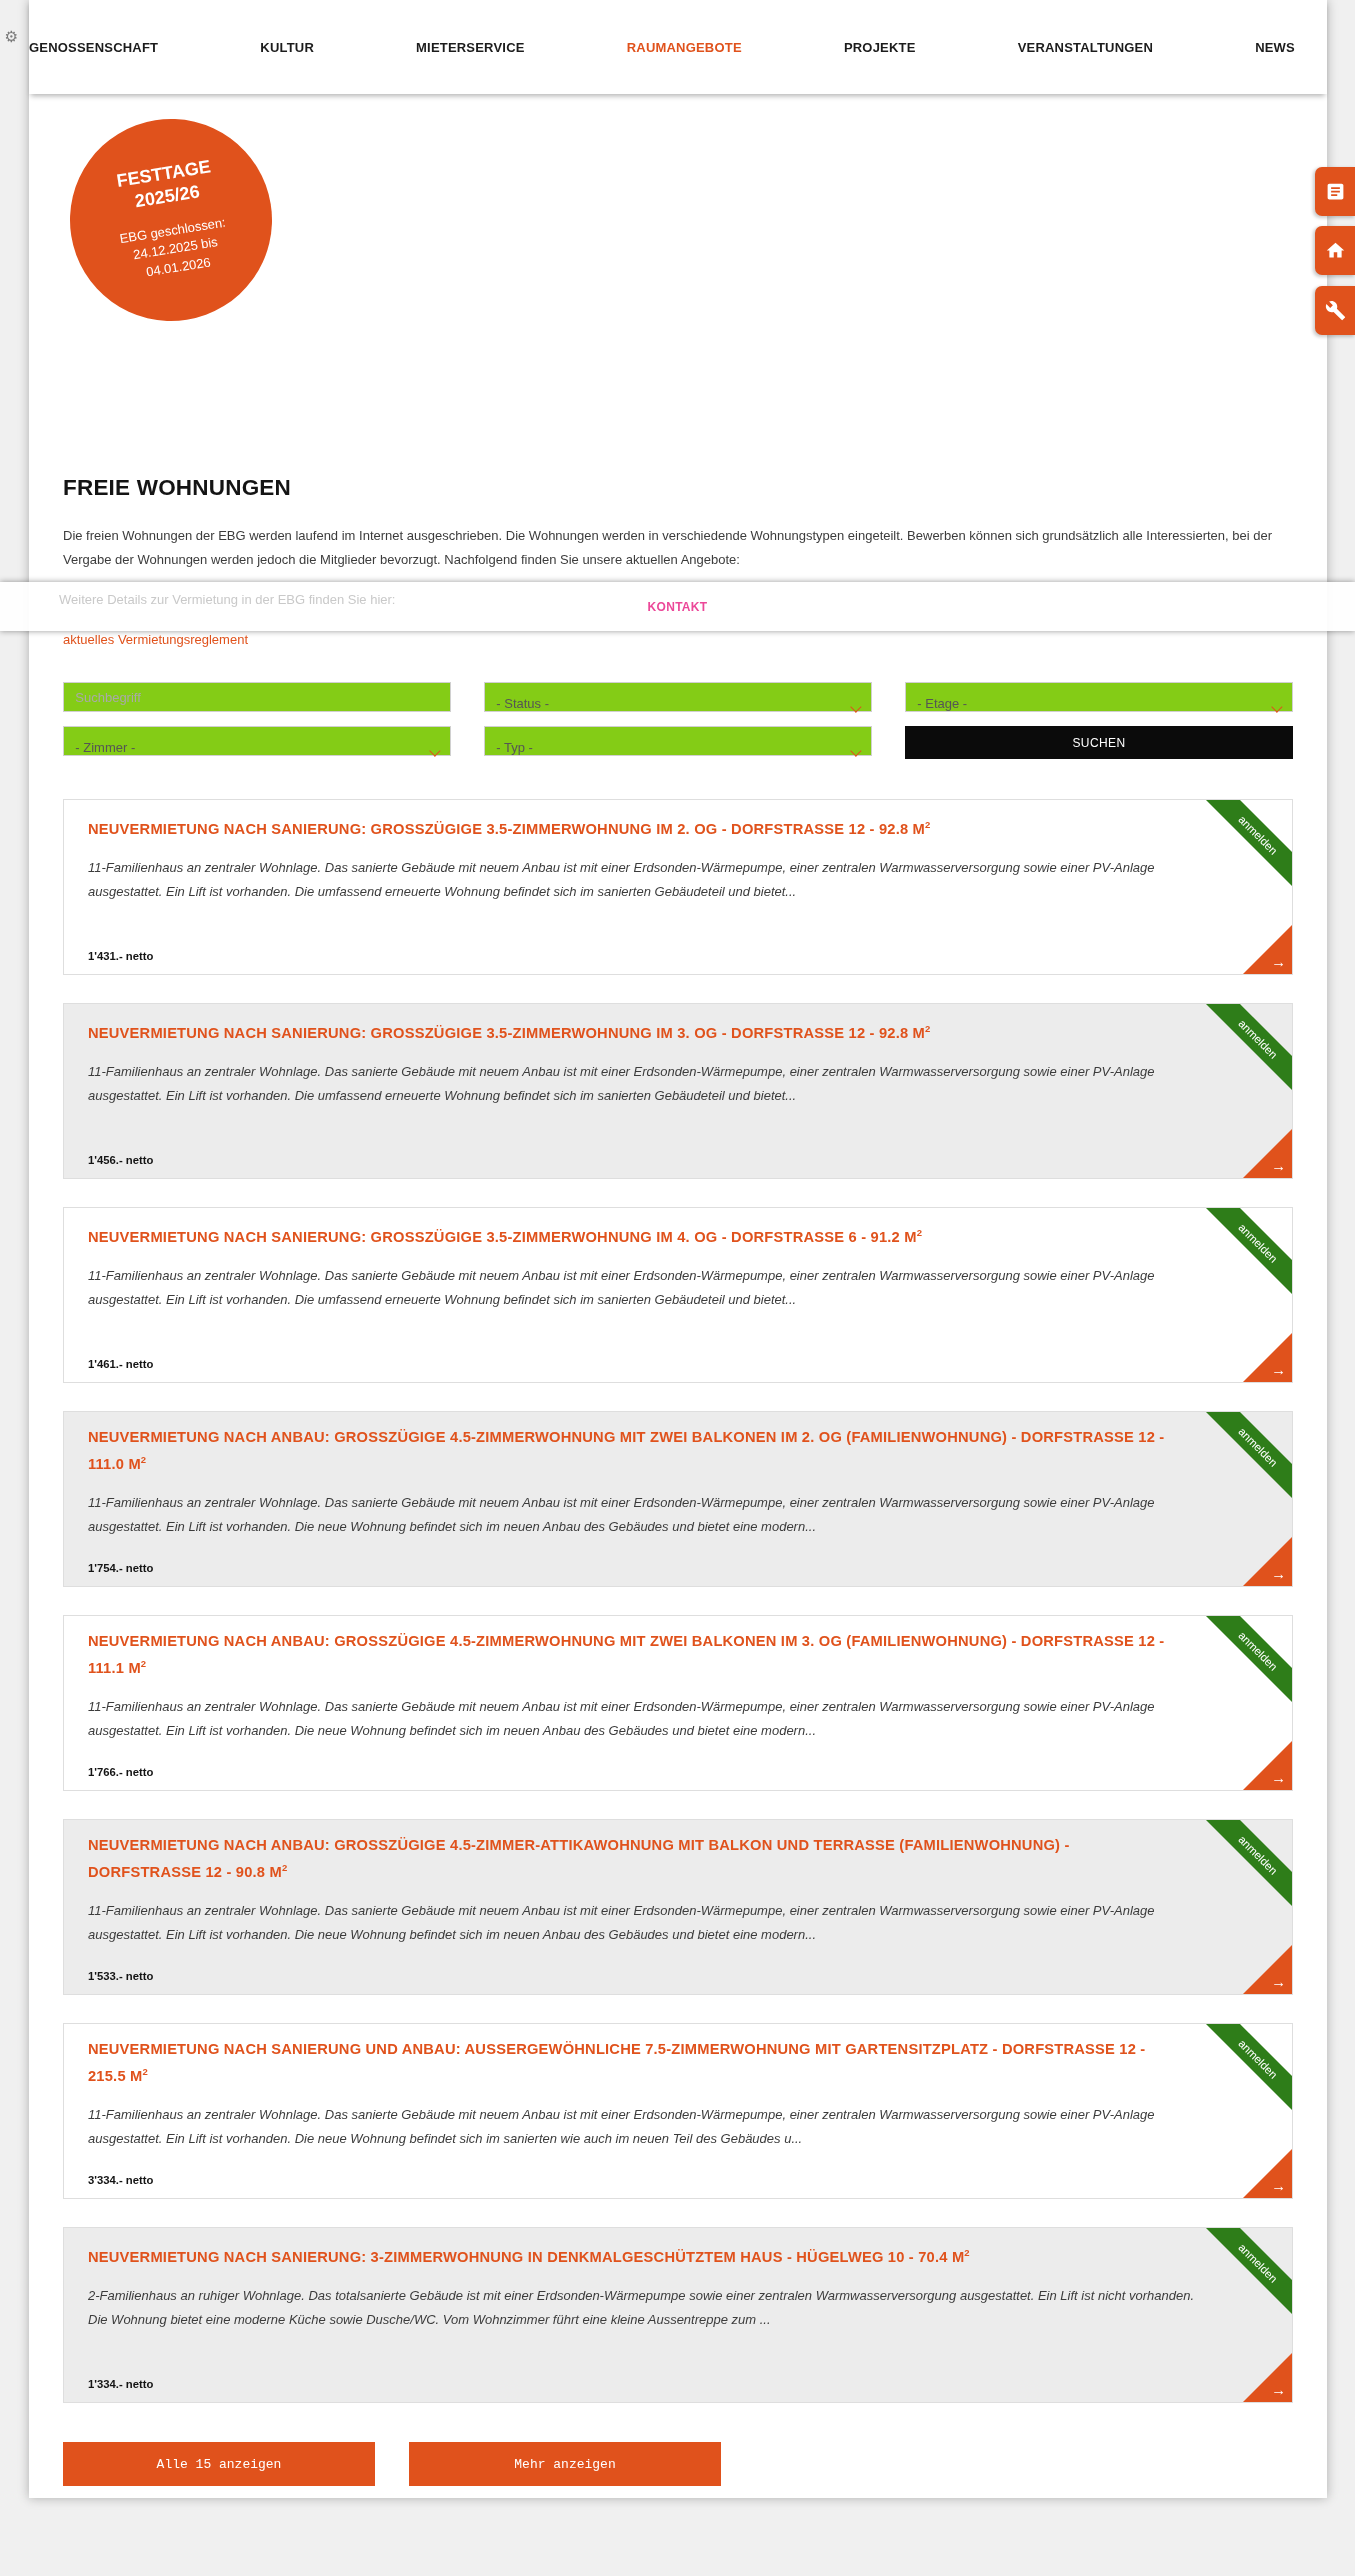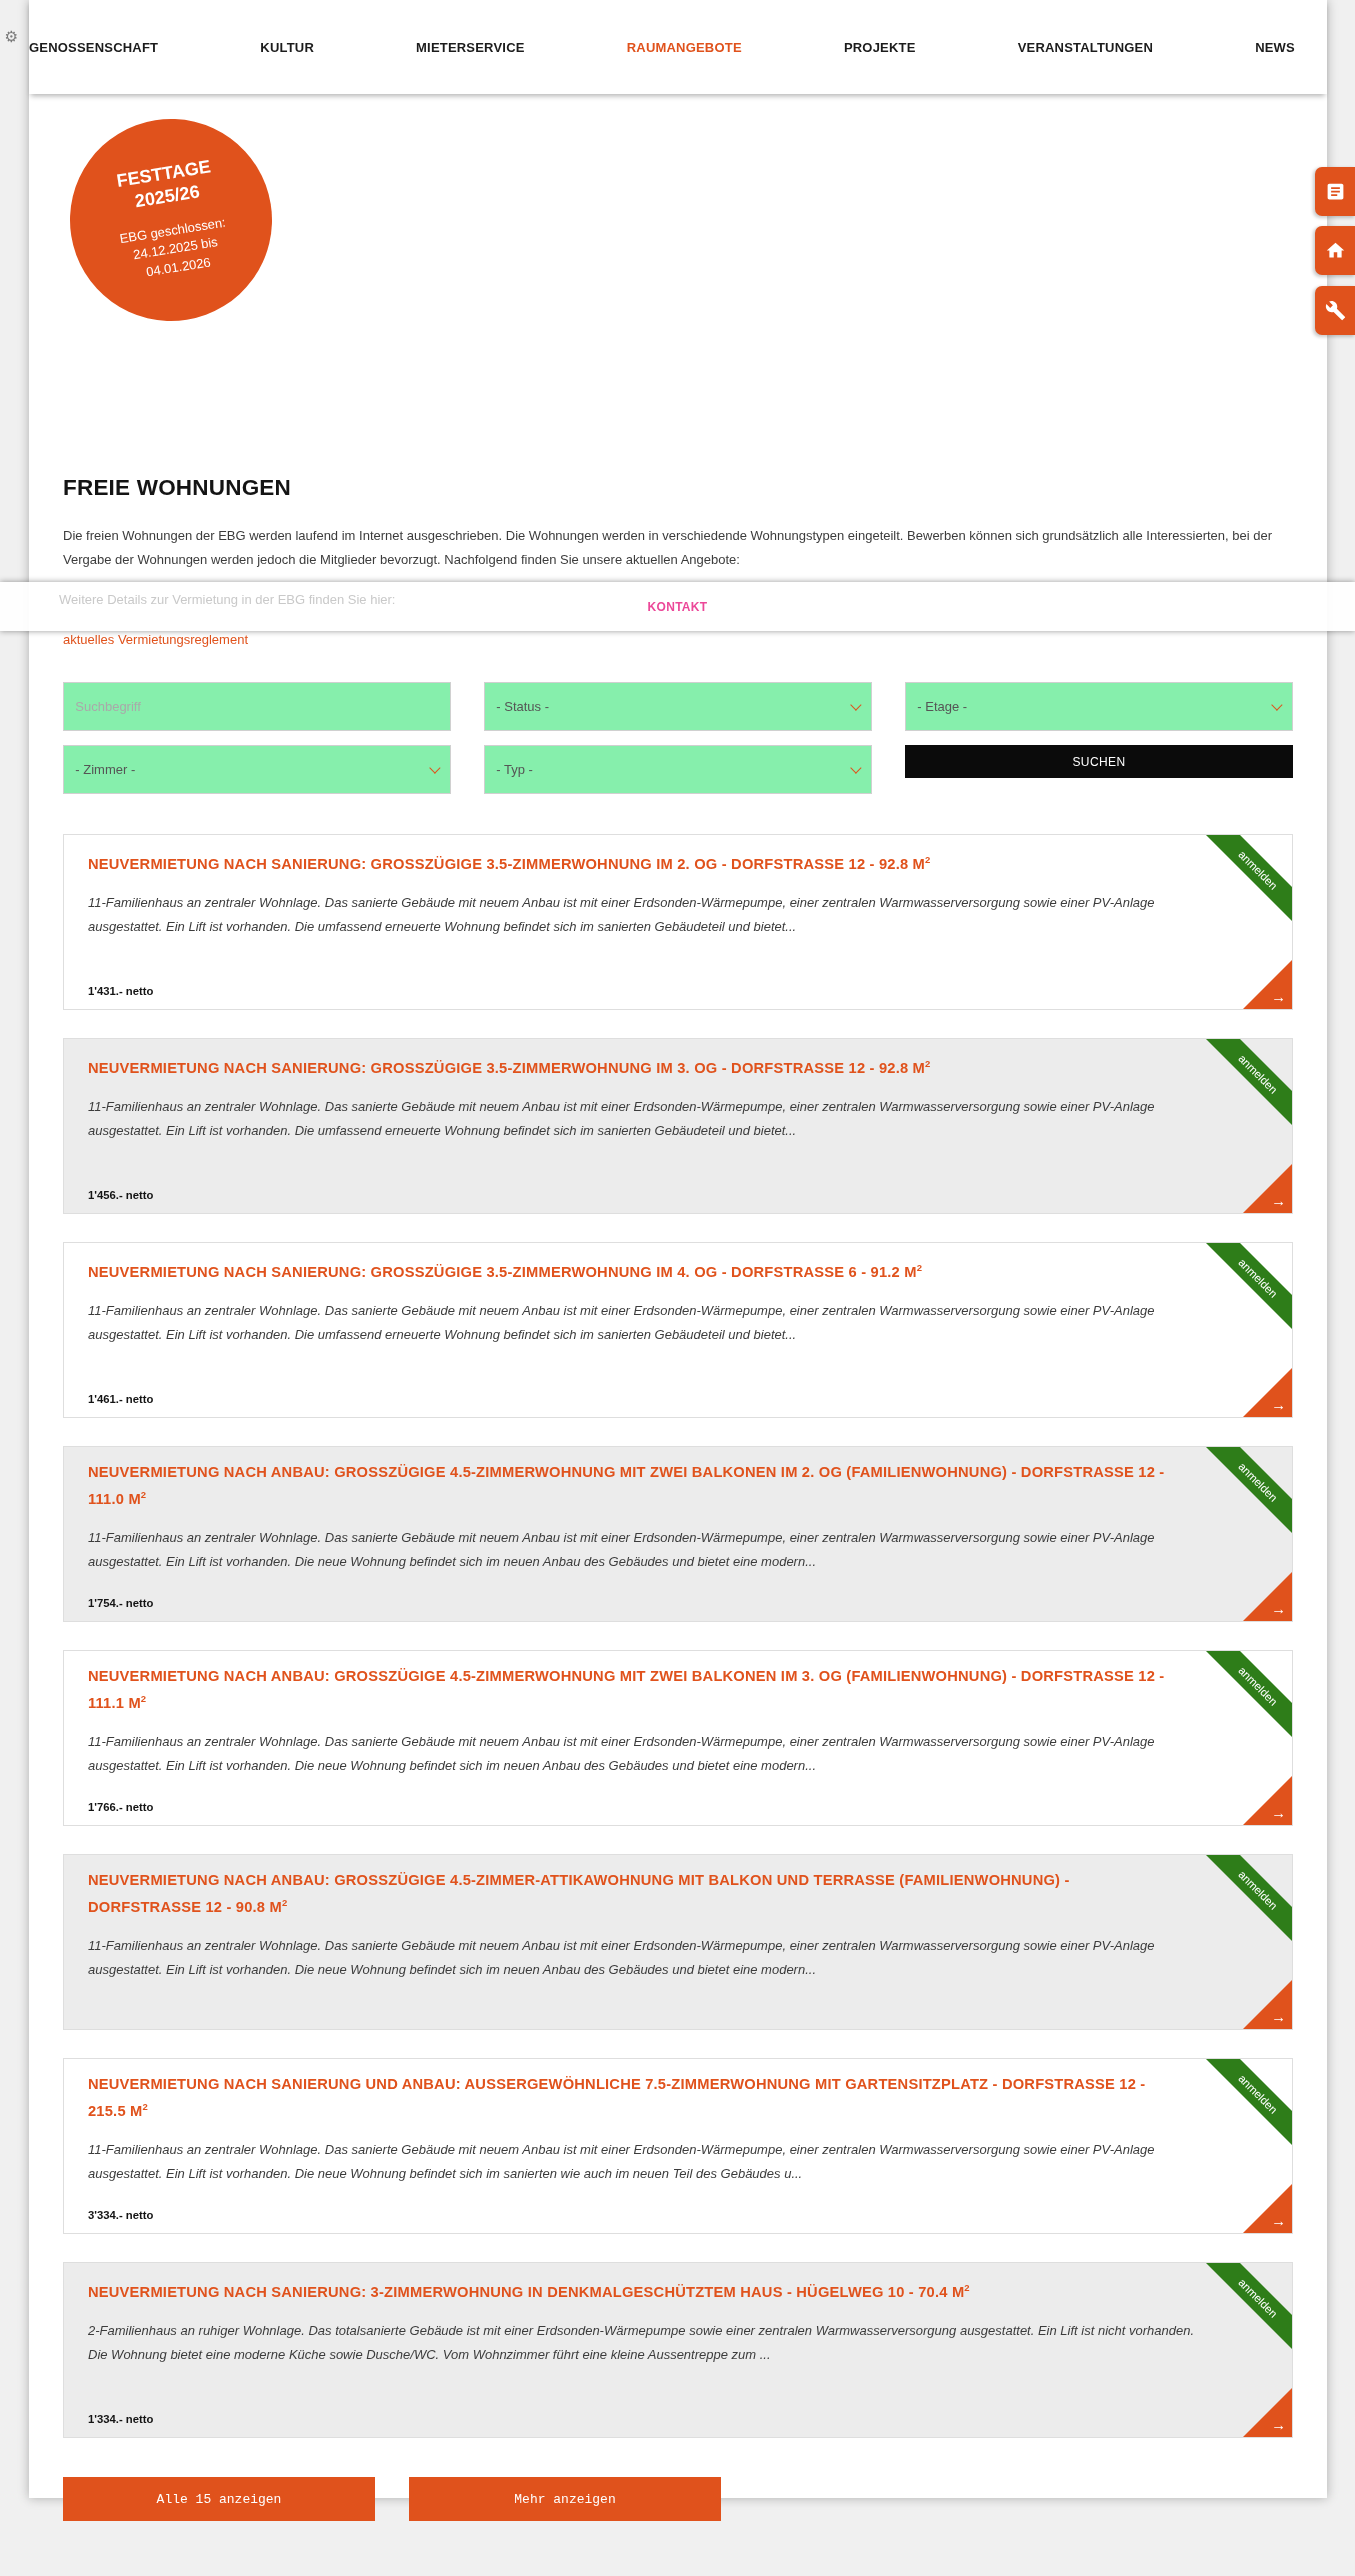--- a/index.html
+++ b/index.html
@@ -84,23 +84,23 @@
   }
   .gear {
     position: absolute; left: 4.3px; top: 29px;
     color: #7a7a7a; font-size: 15.6px; cursor: pointer; line-height: 1;
   }
   .gear::after { content: "\2699"; }
   
   .search-form { margin-top: 35px; }
   .form-row { display: flex; gap: 33px; margin-bottom: 14px; }
   .field {
-    width: 388px; height: 49px; background: #86efac;
+    width: 388px; height: 30px; background: #84cc16;
     border: 0.9px solid #d0d0d0; font-size: 13px; color: #555;
-    display: flex; align-items: center; padding: 0 11.3px;
+    display: flex; align-items: flex-end; padding: 0 11.3px;
   }
   .field input {
     border: none; outline: none; width: 100%; height: 100%;
     font-size: 13px; font-family: inherit; color: #444; background: transparent;
   }
   .field input::placeholder { color: #a9a9a9; }
   .select { justify-content: space-between; cursor: pointer; }
   .chevron {
     width: 7.8px; height: 7.8px; margin-top: -4.3px;
     border-right: 1.7px solid #e0521c; border-bottom: 1.7px solid #e0521c;
@@ -276,20 +276,21 @@
       <div class="ribbon">anmelden</div>
     </div>
     <div class="corner-arrow"></div>
     <span class="arrow-glyph"></span>
   </div>
         <div class="card">
     <div class="card-title">
       <span>NEUVERMIETUNG NACH ANBAU: GROSSZÜGIGE 4.5-ZIMMER-ATTIKAWOHNUNG MIT BALKON UND TERRASSE (FAMILIENWOHNUNG) - DORFSTRASSE 12 - 90.8 M</span><sup>2</sup>
     </div>
     <div class="card-desc">11-Familienhaus an zentraler Wohnlage. Das sanierte Gebäude mit neuem Anbau ist mit einer Erdsonden-Wärmepumpe, einer zentralen Warmwasserversorgung sowie einer PV-Anlage ausgestattet. Ein Lift ist vorhanden. Die neue Wohnung befindet sich im neuen Anbau des Gebäudes und bietet eine modern...</div>
+    <div class="card-price">1'533.- netto</div>
     <div class="ribbon-wrap">
       <div class="ribbon">anmelden</div>
     </div>
     <div class="corner-arrow"></div>
     <span class="arrow-glyph"></span>
   </div>
         <div class="card">
     <div class="card-title">
       <span>NEUVERMIETUNG NACH SANIERUNG UND ANBAU: AUSSERGEWÖHNLICHE 7.5-ZIMMERWOHNUNG MIT GARTENSITZPLATZ - DORFSTRASSE 12 - 215.5 M</span><sup>2</sup>
     </div>

